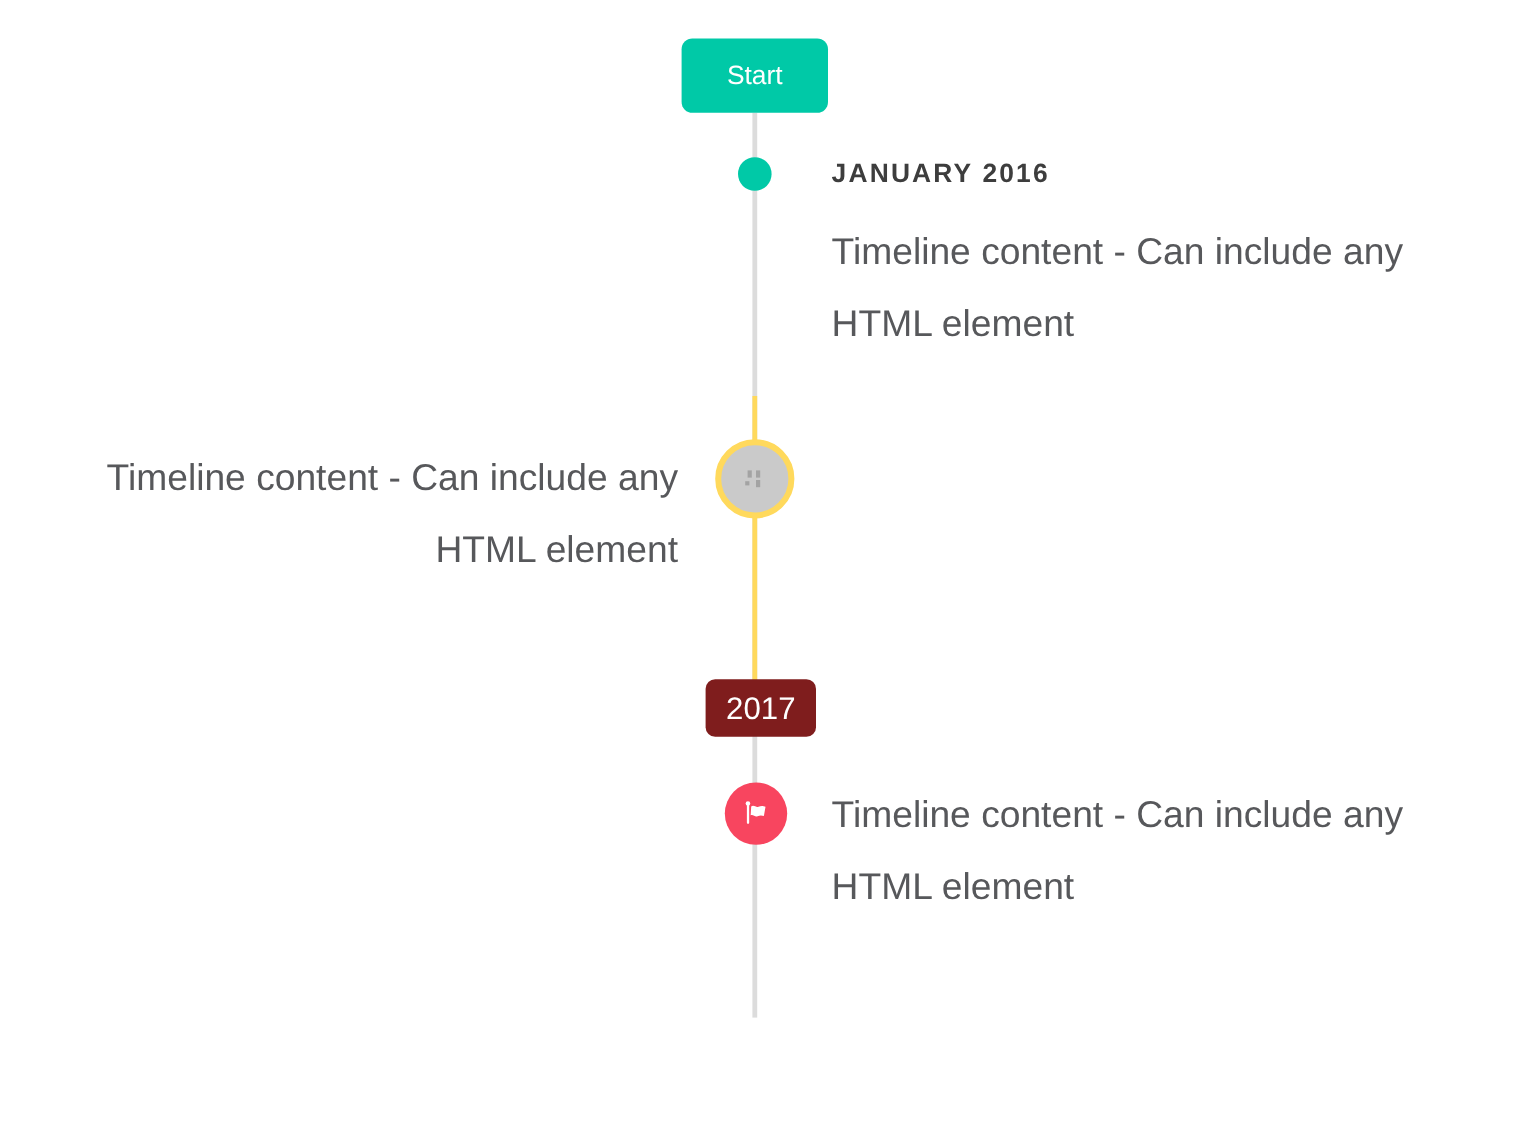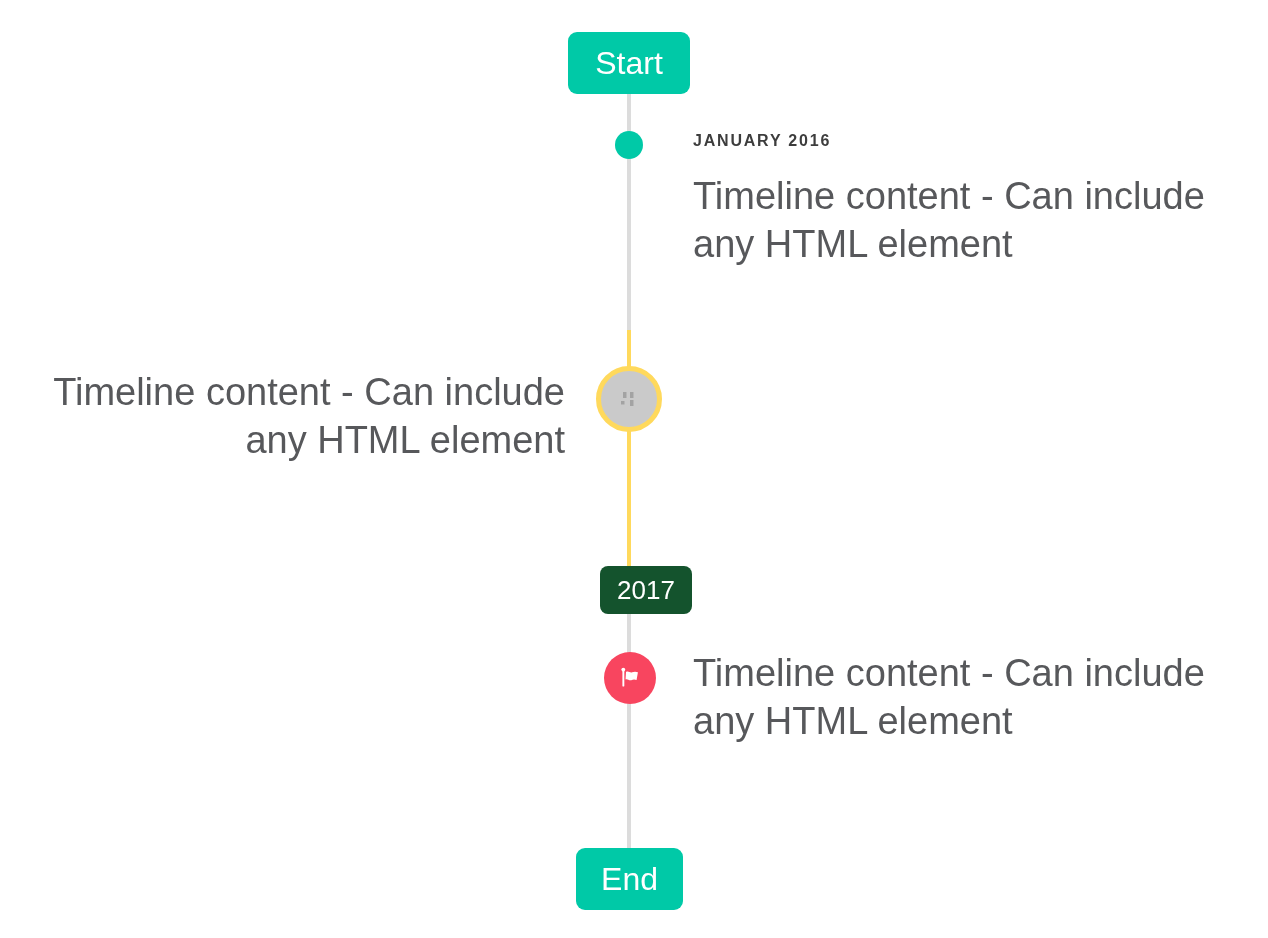--- a/index.html
+++ b/index.html
@@ -34,35 +34,35 @@
   }
   
   .tl-btn {
     position: absolute;
     background: #00c9a7;
     color: #ffffff;
     border-radius: 9px;
     display: flex;
     align-items: center;
     justify-content: center;
-    font-size: 32px;
+    font-size: 22px;
     font-weight: 400;
     cursor: pointer;
     user-select: none;
   }
   .tl-btn.start { left: 568px; top: 32px; width: 122px; height: 62px; }
   .tl-btn.end   { left: 576px; top: 848px; width: 107px; height: 62px; }
   
   .year-badge {
     position: absolute;
-    left: 600px;
+    left: 588px;
     top: 566px;
     width: 92px;
     height: 48px;
-    background: #14532d;
+    background: #7f1d1d;
     color: #ffffff;
     border-radius: 8px;
     display: flex;
     align-items: center;
     justify-content: center;
     font-size: 26px;
     cursor: pointer;
   }
   
   .marker-dot {
@@ -98,29 +98,29 @@
     display: flex;
     align-items: center;
     justify-content: center;
   }
   
   .event {
     position: absolute;
     width: 560px;
   }
   .event .date-label {
-    font-size: 16px;
+    font-size: 22px;
     font-weight: 700;
     letter-spacing: 1.8px;
     color: #3d3d3d;
     margin-bottom: 22px;
   }
   .event .content-text {
-    font-size: 38px;
-    line-height: 48px;
+    font-size: 31px;
+    line-height: 60px;
     color: #57585b;
   }
   .event.align-right { text-align: left; }
   .event.align-left  { text-align: right; }
   .event.jan { left: 693px; top: 132px; }
   .event.feb { right: 703px; top: 368px; }
   .event.mar { left: 693px; top: 649px; }
 </style>
 </head>
 <body>
@@ -162,15 +162,14 @@
                L 17.4 13.4
                C 15.8 12.7, 14.3 12.8, 12.7 13.5
                C 10.8 14.3, 9.3 11.9, 7.6 12.9
                Z" fill="#ffffff"></path>
     </svg>
   </div>
   <div class="event align-right mar">
     <div class="content-text">Timeline content - Can include any HTML element</div>
   </div>
 
-  <div class="tl-btn end">End</div>
 
 </div>
 
 </body></html>

